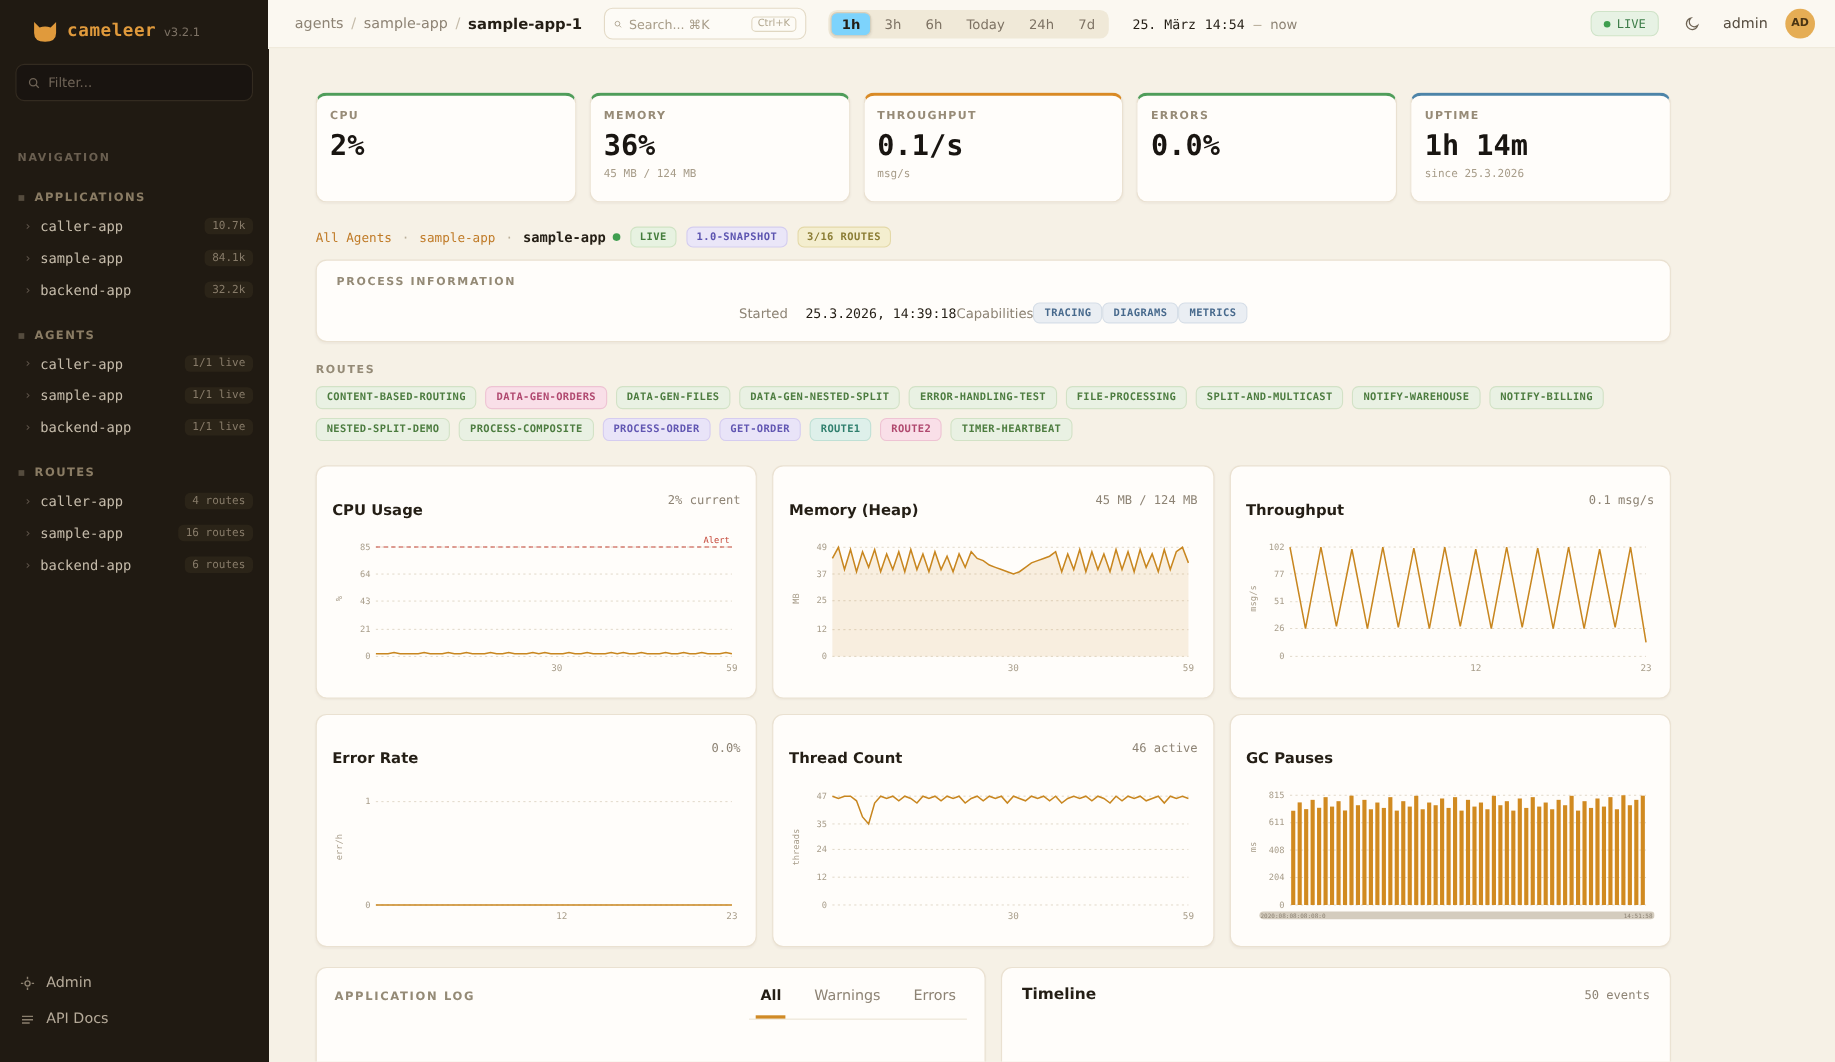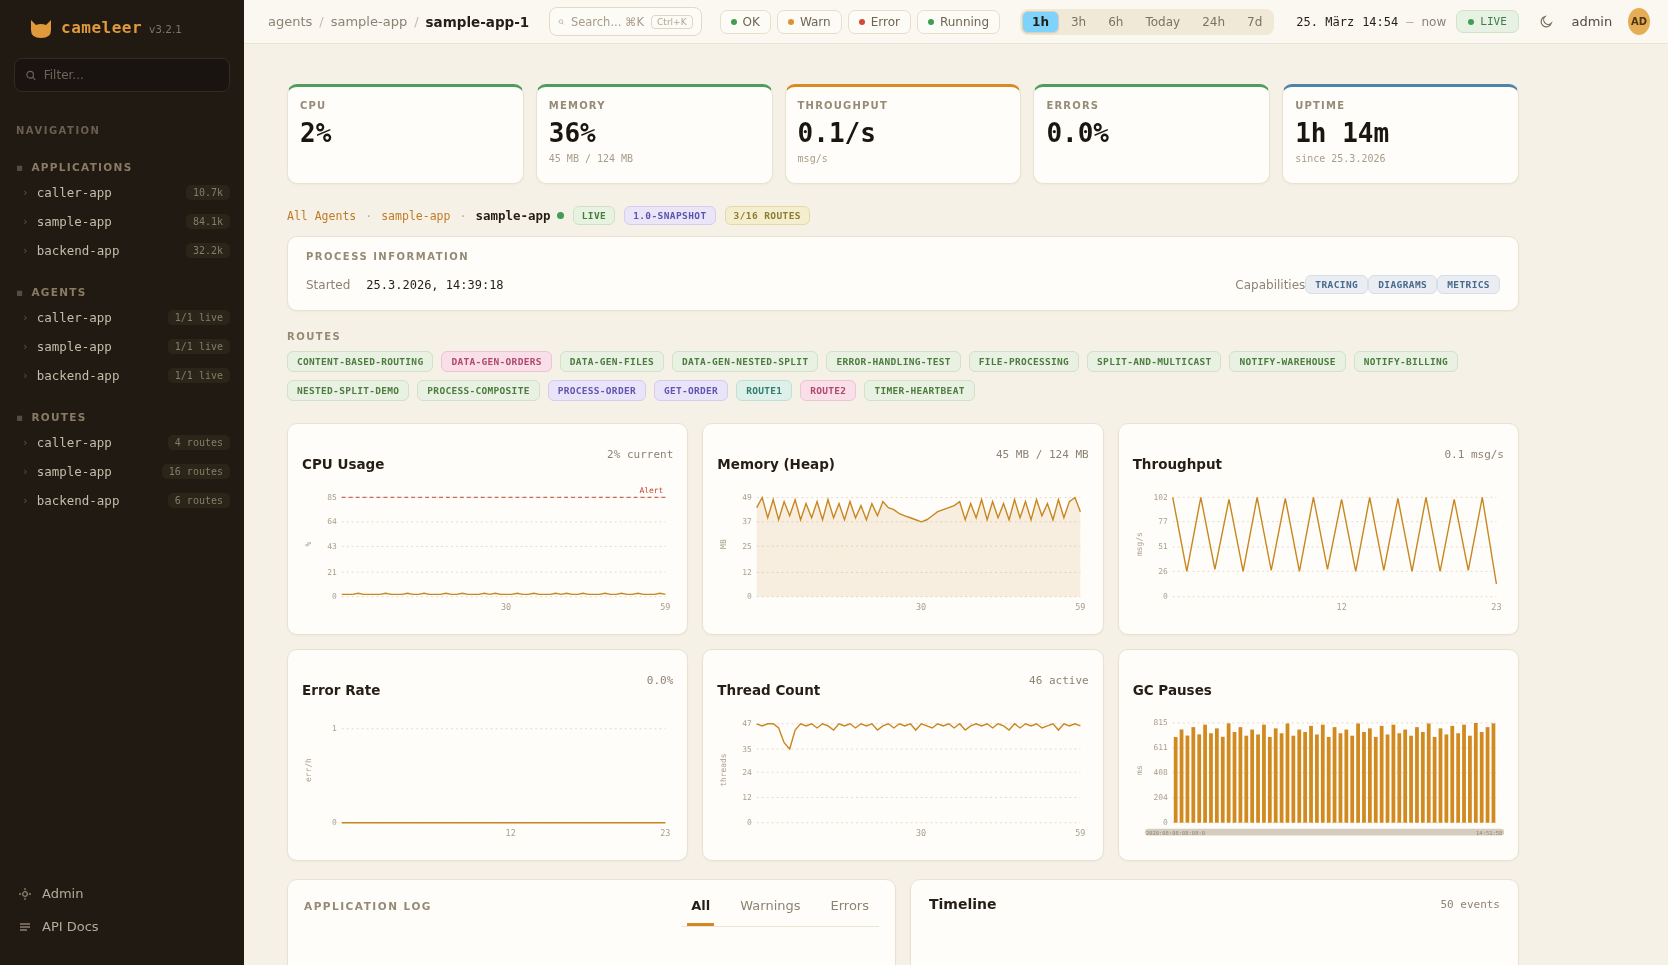--- a/index.html
+++ b/index.html
@@ -6,21 +6,21 @@
   html,body { width:1668px; height:965px; overflow:hidden; }
   body { font-family:"DejaVu Sans", sans-serif; background:#f6f1e6; color:#241e15; }
   .mono { font-family:"DejaVu Sans Mono", monospace; }
 
   
   .sidebar { position:fixed; left:0; top:0; width:244px; height:965px; background:#201a12; display:flex; flex-direction:column; }
   .logo-row { display:flex; align-items:baseline; gap:7px; padding:18px 28px 14px; }
   .logo-ic { align-self:center; flex:0 0 auto; }
   .logo-text { font-family:"DejaVu Sans Mono", monospace; font-weight:bold; font-size:16px; color:#e09a3c; letter-spacing:0.5px; }
   .logo-ver { font-size:10.5px; color:#7d7265; }
-  .filter-box { margin:4px 14px 3px; height:34px; background:#191410; border:1px solid #332b20; border-radius:8px; display:flex; align-items:center; gap:7px; padding:0 10px; color:#6e6356; }
+  .filter-box { margin:4px 14px 16px; height:34px; background:#191410; border:1px solid #332b20; border-radius:8px; display:flex; align-items:center; gap:7px; padding:0 10px; color:#6e6356; }
   .filter-box input { background:transparent; border:none; outline:none; color:#b7ac9c; font-size:12px; width:100%; font-family:"DejaVu Sans", sans-serif; }
   .filter-box input::placeholder { color:#6e6356; }
   .nav-label { margin:30px 16px 4px; font-size:10px; font-weight:bold; letter-spacing:1.5px; color:#6a5f50; }
   .side-section { margin-top:16px; }
   .side-sec-head { display:flex; align-items:center; gap:7px; padding:5px 16px; font-size:10.5px; font-weight:bold; letter-spacing:1.3px; color:#8a7c64; }
   .sec-marker { color:#55globals;, font-size:7px; color:#554c3e; }
   .side-item { display:flex; align-items:center; gap:8px; padding:7px 14px 7px 22px; font-family:"DejaVu Sans Mono", monospace; font-size:12.5px; color:#c6bcab; cursor:pointer; }
   .side-chev { color:#5f554a; font-size:11px; }
   .side-badge { margin-left:auto; background:#2b2418; color:#877b69; font-size:10px; font-family:"DejaVu Sans Mono", monospace; padding:2px 7px; border-radius:5px; }
   .sidebar-footer { margin-top:auto; padding:10px 0 22px; }
@@ -66,21 +66,21 @@
   .agent-current { color:#241e15; font-weight:bold; font-size:12.5px; display:flex; align-items:center; gap:6px; }
   .agent-current .dot { background:#3f9e4f; width:7px; height:7px; }
   .pill { font-size:9.5px; font-weight:bold; padding:3px 8px; border-radius:6px; border:1px solid transparent; letter-spacing:0.4px; }
   .pill-green { background:#e7f2e1; border-color:#cfe3c4; color:#447d3c; }
   .pill-purple { background:#eae6f8; border-color:#d4cdf0; color:#5c54b0; }
   .pill-yellow { background:#f4eecf; border-color:#e4d9a8; color:#8a7c33; }
 
   .panel { background:#fffdfa; border:1px solid #eae1d1; border-radius:10px; box-shadow:0 1px 2px rgba(40,30,10,0.04); }
   .proc-panel { padding:14px 18px 16px; margin-bottom:20px; }
   .sec-title { font-size:10px; font-weight:bold; letter-spacing:1.5px; color:#948a76; }
-  .proc-row { display:flex; align-items:center; justify-content:space-between; margin-top:13px; }
+  .proc-row { display:flex; align-items:center; justify-content:center; margin-top:13px; }
   .proc-left { display:flex; align-items:center; gap:16px; }
   .proc-key { font-size:12px; color:#8d8374; }
   .proc-val { font-family:"DejaVu Sans Mono", monospace; font-size:12px; color:#241e15; }
   .cap-group { display:flex; align-items:center; gap:0; }
   .cap-badge { font-family:"DejaVu Sans Mono", monospace; font-size:9.5px; font-weight:bold; background:#eaeef3; border:1px solid #d6dee7; color:#47698c; padding:3px 9px; border-radius:6px; letter-spacing:0.4px; }
 
   .routes-label { margin:2px 0 9px; }
   .chip-row { display:flex; flex-wrap:wrap; gap:8px; margin-bottom:22px; max-width:1232px; }
   .rchip { font-family:"DejaVu Sans Mono", monospace; font-size:9.5px; font-weight:bold; padding:4px 9px; border-radius:6px; border:1px solid transparent; letter-spacing:0.3px; cursor:pointer; }
   .c-green { background:#e9f1e3; border-color:#d2e2c6; color:#4c7c3f; }
@@ -223,38 +223,20 @@
 
   <div class="searchbox">
     <svg width="12" height="12" viewBox="0 0 16 16">
         <circle cx="7" cy="7" r="4.5" fill="none" stroke="currentColor" stroke-width="1.6"></circle>
         <line x1="10.5" y1="10.5" x2="14" y2="14" stroke="currentColor" stroke-width="1.6"></line>
       </svg>
     <input placeholder="Search... ⌘K" style="">
     <span class="kbd">Ctrl+K</span>
   </div>
 
-  <div class="chips">
-    <div class="fchip">
-        <span class="dot dot-ok"></span>
-        <span>OK</span>
-      </div>
-    <div class="fchip">
-        <span class="dot dot-warn"></span>
-        <span>Warn</span>
-      </div>
-    <div class="fchip">
-        <span class="dot dot-error"></span>
-        <span>Error</span>
-      </div>
-    <div class="fchip">
-        <span class="dot dot-running"></span>
-        <span>Running</span>
-      </div>
-  </div>
 
   <div class="timegroup">
     <span class="tbtn active">1h</span>
     <span class="tbtn">3h</span>
     <span class="tbtn">6h</span>
     <span class="tbtn">Today</span>
     <span class="tbtn">24h</span>
     <span class="tbtn">7d</span>
   </div>
 

